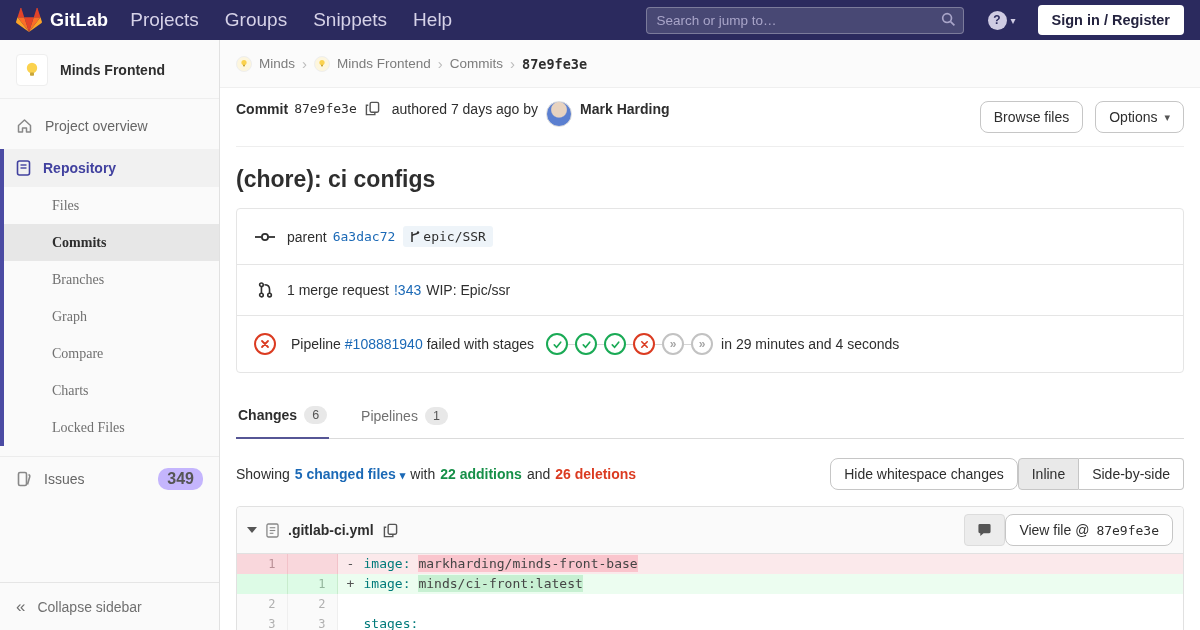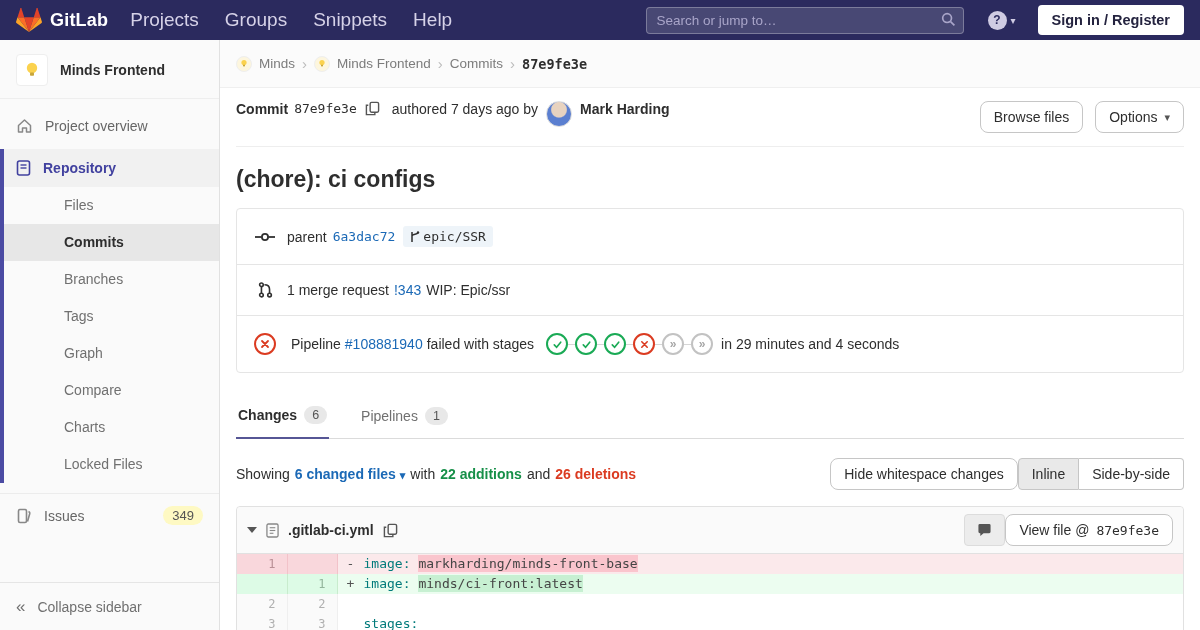--- a/index.html
+++ b/index.html
@@ -37,25 +37,25 @@
     border-bottom:1px solid #eee; cursor:pointer; }
   .avatar-square { width:32px; height:32px; background:#fff; border:1px solid #eee;
     border-radius:4px; display:flex; align-items:center; justify-content:center; }
   .project-name { font-weight:bold; color:#2e2e2e; }
   .side-nav { flex:1; overflow:hidden; padding-top:8px; }
   .side-item { display:flex; align-items:center; gap:12px; height:38px; padding:0 16px;
     color:#666; cursor:pointer; }
   .side-item svg { flex:none; }
   .repo-section { border-left:4px solid #4b4ba3; margin-top:4px; }
   .repo-head { background:#f1f1f1; color:#41419f; font-weight:bold; padding-left:12px; }
-  .sub-item { display:block; height:37px; line-height:37px; padding-left:60px; color:#707070; cursor:pointer; }
+  .sub-item { display:block; height:37px; line-height:37px; padding-left:48px; color:#707070; cursor:pointer;font-family:Liberation Serif, serif; }
   .sub-item.active { background:#e7e7e7; color:#2e2e2e; font-weight:bold; }
   .issues-row { margin-top:10px; border-top:1px solid #ececec; height:44px; }
-  .count-badge { margin-left:auto; background:#fef9c3; color:#555; border-radius:10px;
-    font-size:13px; padding:2px 9px; }
+  .count-badge { margin-left:auto; background:#c4b5fd; color:#555; border-radius:10px;
+    font-size:16px; padding:2px 9px;font-weight:bold; }
   .collapse-bar { border-top:1px solid #e5e5e5; height:48px; display:flex; align-items:center;
     gap:12px; padding:0 16px; color:#707070; cursor:pointer; }
   .collapse-glyph { font-size:17px; color:#707070; }
 
   
   .main { position:absolute; top:40px; left:220px; right:0; bottom:0; background:#fff; overflow:hidden; }
   .breadcrumbs { height:48px; display:flex; align-items:center; gap:7px; padding:0 16px;
     background:#fbfbfb; border-bottom:1px solid #efefef; color:#7c7c7c; font-size:13.5px; }
   .crumb-avatar { width:16px; height:16px; border-radius:50%; background:#fdf6de;
     border:1px solid #eee; display:flex; align-items:center; justify-content:center; }
@@ -208,21 +208,20 @@
         <svg width="15" height="16" viewBox="0 0 14 16">
           <rect x="1" y="1" width="12" height="14" rx="2" fill="none" stroke="#41419f" stroke-width="1.6"></rect>
           <line x1="4" y1="5" x2="10" y2="5" stroke="#41419f" stroke-width="1.4"></line>
           <line x1="4" y1="8" x2="10" y2="8" stroke="#41419f" stroke-width="1.4"></line>
         </svg>
         <span>Repository</span>
       </a>
       <a class="sub-item">Files</a>
       <a class="sub-item active">Commits</a>
       <a class="sub-item">Branches</a>
-      <a class="sub-item">Tags</a>
       <a class="sub-item">Graph</a>
       <a class="sub-item">Compare</a>
       <a class="sub-item">Charts</a>
       <a class="sub-item">Locked Files</a>
     </div>
     <a class="side-item issues-row">
       <svg width="16" height="16" viewBox="0 0 16 16">
         <rect x="2.5" y="1.5" width="8" height="13" rx="1.5" fill="none" stroke="#888" stroke-width="1.6"></rect>
         <path d="M12.5 3.5c1 .5 1.6 1 1.3 2l-2.3 8" fill="none" stroke="#888" stroke-width="1.6"></path>
       </svg>
@@ -369,21 +368,21 @@
       <a class="tab">
         <span>Pipelines</span>
         <span class="tab-badge">1</span>
       </a>
     </div>
 
     <div class="summary-row">
       <div class="summary-text">
         <span>Showing</span>
         <a class="files-link">
-          <span>6 changed files</span>
+          <span>5 changed files</span>
           <span class="caret-down" style="color:#1b69b6">▾</span>
         </a>
         <span>with</span>
         <span class="add-green">22 additions</span>
         <span>and</span>
         <span class="del-red">26 deletions</span>
       </div>
       <div class="summary-actions">
         <a class="btn">Hide whitespace changes</a>
         <span class="btn-group">

